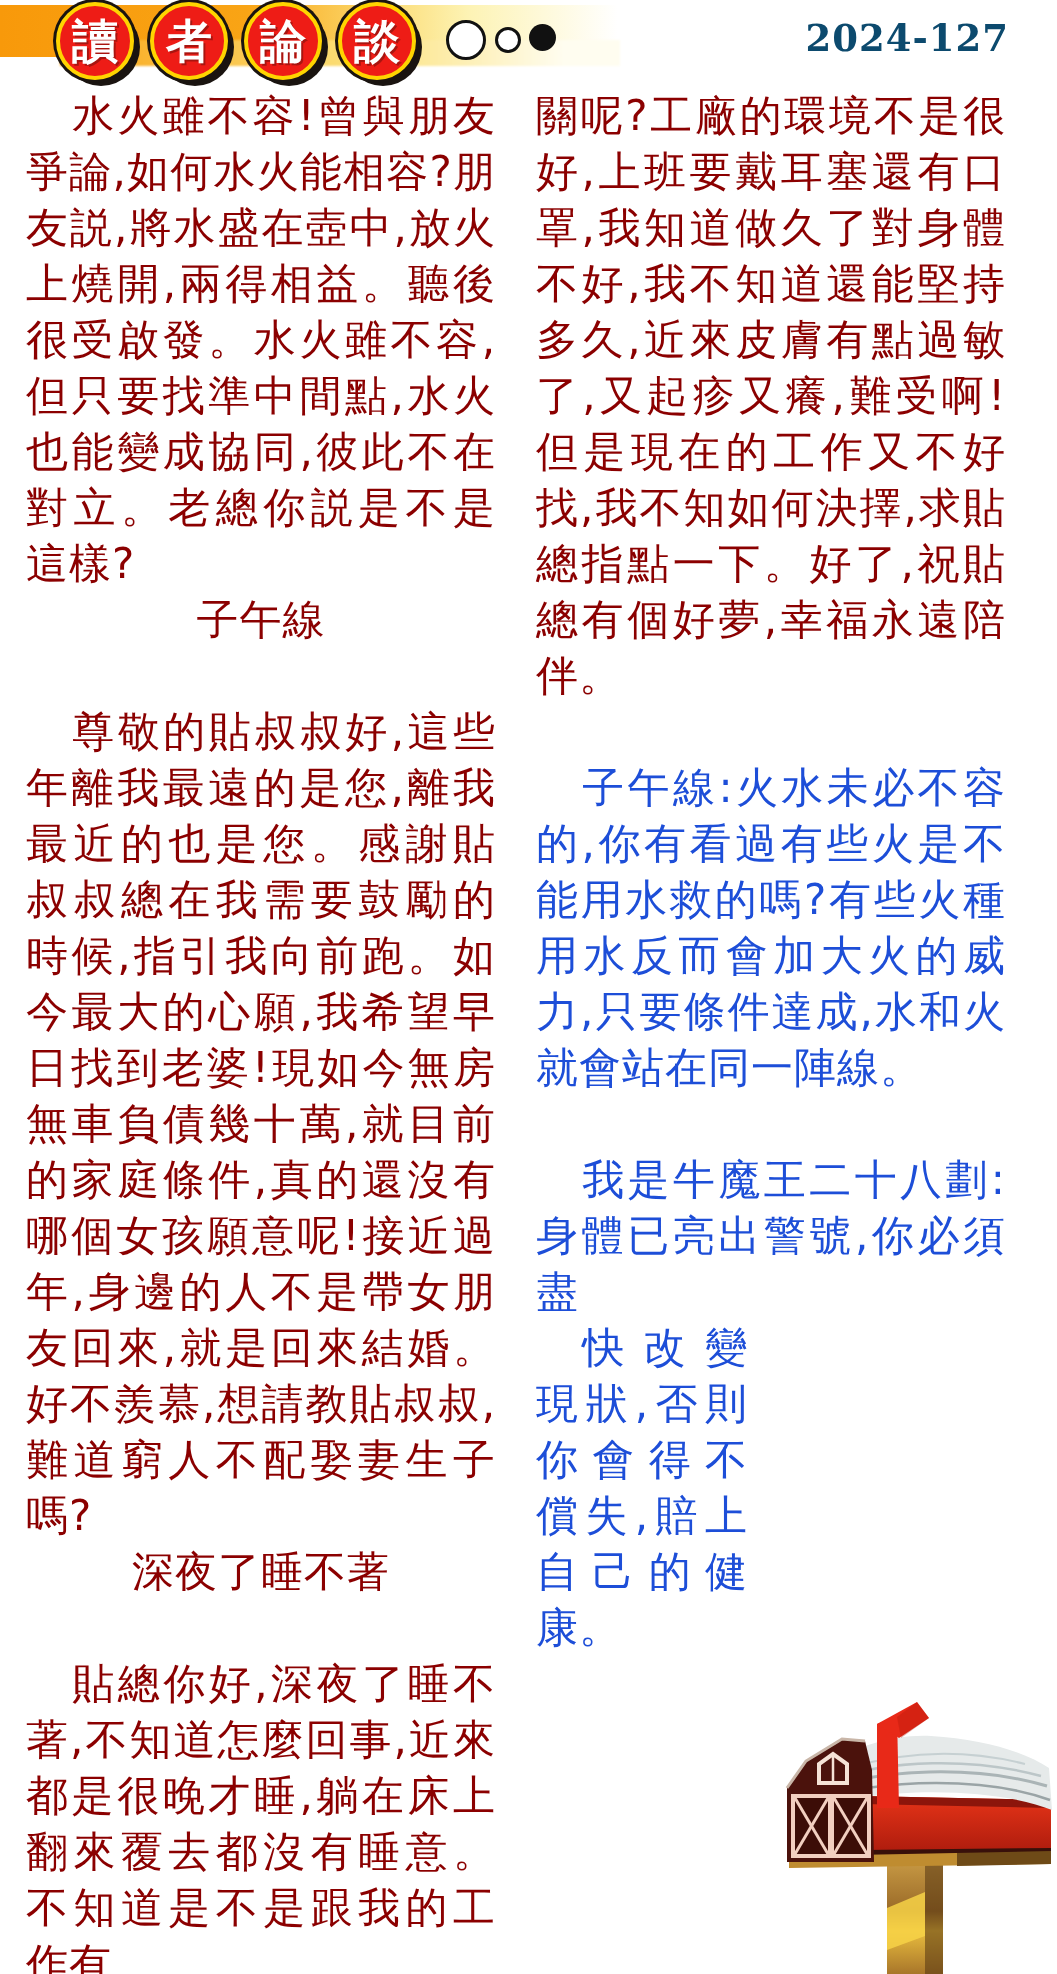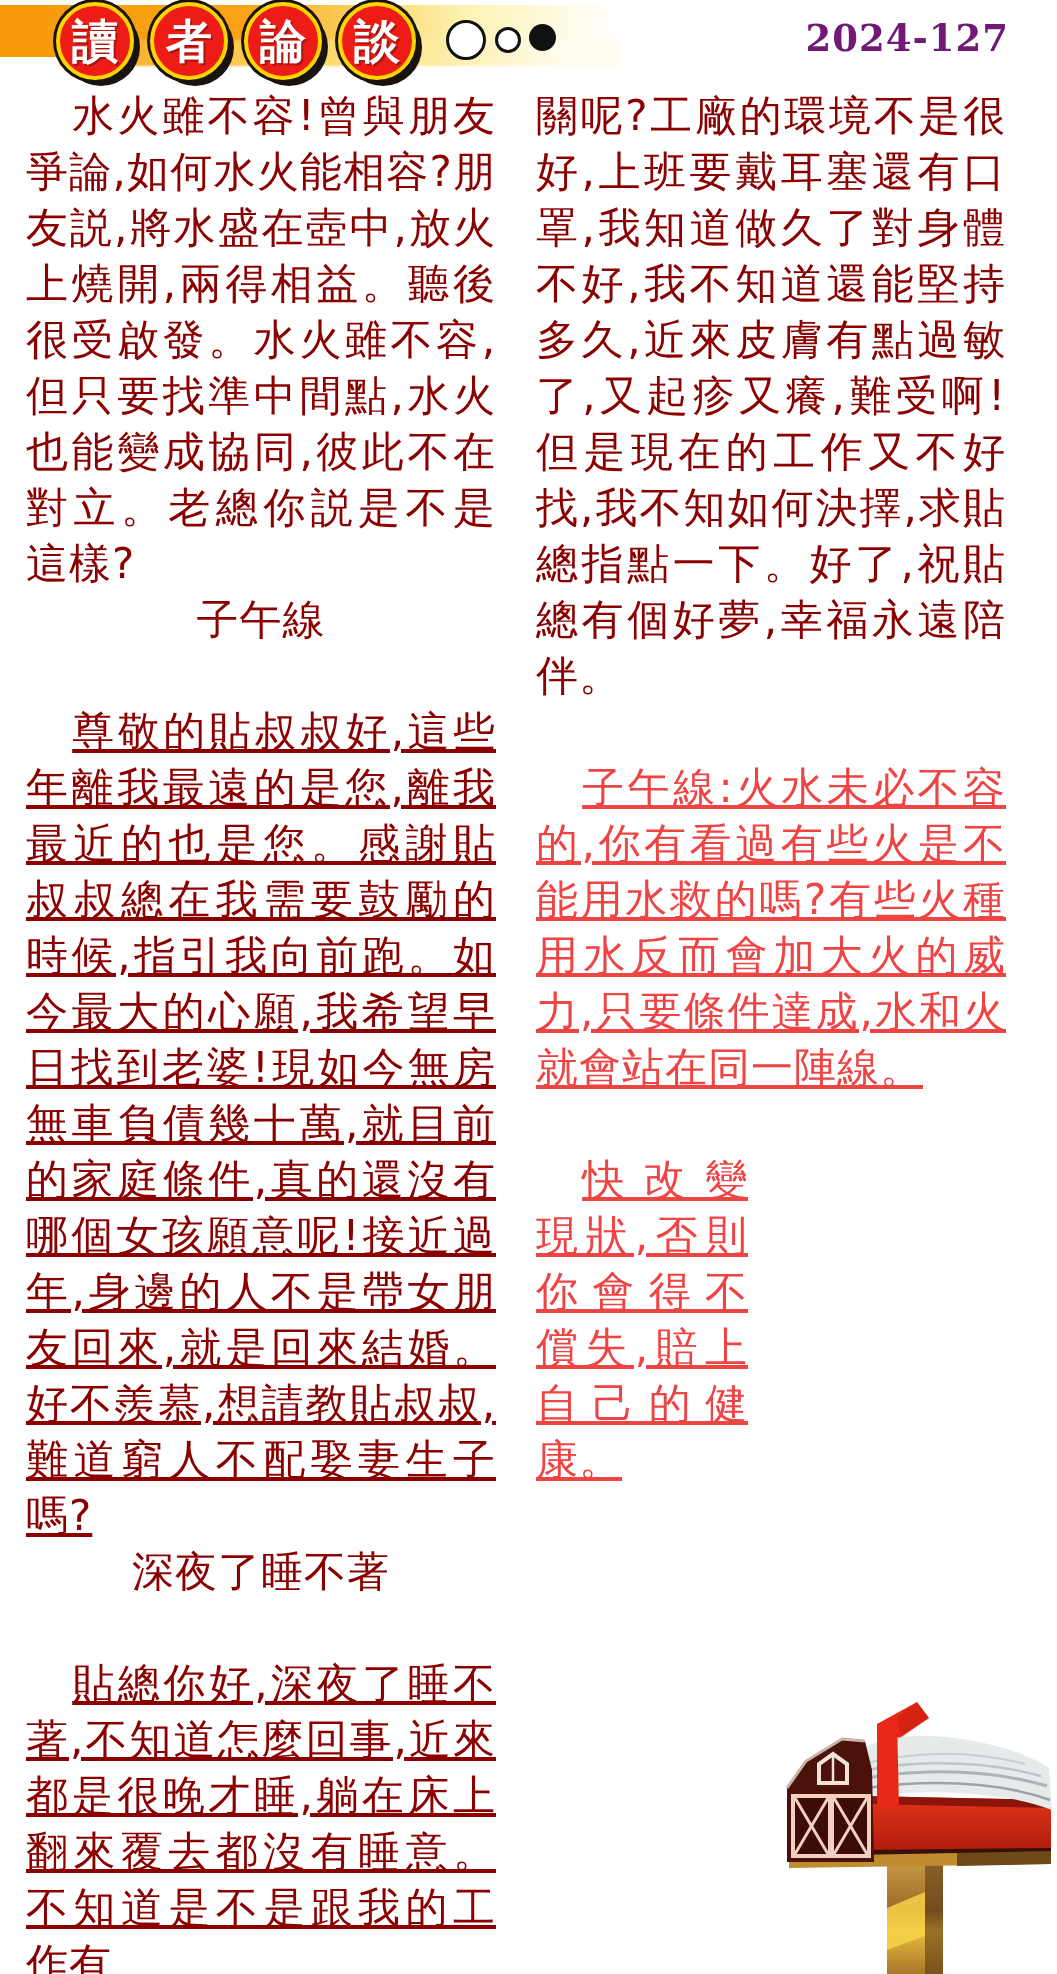--- a/index.html
+++ b/index.html
@@ -30,36 +30,36 @@
     color:#ffffff;font-size:46px;font-weight:bold;line-height:1;
     text-shadow:2px 2px 0 rgba(40,10,5,.35);
   }
   .dot{position:absolute;border-radius:50%;background:#ffffff;}
   .dot-large{left:446px;top:20px;width:34px;height:34px;border:3px solid #111111;}
   .dot-small{left:495px;top:27px;width:20px;height:20px;border:3px solid #111111;}
   .dot-filled{left:529px;top:24px;width:27px;height:27px;background:#111111;border:none;}
   .issue-date{
     position:absolute;right:48px;top:16px;
     font-family:"DejaVu Serif",serif;font-weight:bold;
-    font-size:37px;color:#701a75;letter-spacing:1px;
+    font-size:37px;color:#0c4a6e;letter-spacing:1px;
   }
   
   .col{
     position:absolute;top:88px;width:470px;
     font-size:42px;line-height:56px;letter-spacing:1px;
     text-align:justify;color:#8b0000;
   }
   .col-left{left:26px;}
   .col-right{left:536px;}
   .col p{margin:0;}
   p.letter,p.reply{text-indent:1.1em;}
   p.cont{text-indent:0;}
   p.sig{text-align:center;text-indent:0;}
-  p.gap-before{margin-top:56px;text-decoration:underline;}
-  .reply{color:#ef4444;}
+  p.gap-before{margin-top:56px;}
+  .reply{color:#1d4ed8;}
   .beside{display:block;width:212px;}
   
   .mailbox{position:absolute;top:1684px;right:-2px;width:300px;height:290px;z-index:2;}
 </style>
 </head>
 <body>
 
 <div class="page">
 
   <header>
@@ -100,20 +100,21 @@
       <p class="letter gap-before">貼總你好,深夜了睡不著,不知道怎麼回事,近來都是很晚才睡,躺在床上翻來覆去都沒有睡意。不知道是不是跟我的工作有</p>
     </section>
 
     <section class="col col-right">
       <p class="cont">關呢?工廠的環境不是很好,上班要戴耳塞還有口罩,我知道做久了對身體不好,我不知道還能堅持多久,近來皮膚有點過敏了,又起疹又癢,難受啊!但是現在的工作又不好找,我不知如何決擇,求貼總指點一下。好了,祝貼總有個好夢,幸福永遠陪伴。</p>
 
       <p class="reply gap-before">子午線:火水未必不容的,你有看過有些火是不能用水救的嗎?有些火種用水反而會加大火的威力,只要條件達成,水和火就會站在同一陣線。</p>
 
 
       <p class="reply gap-before">
+        <span>我是牛魔王二十八劃:身體已亮出警號,你必須盡</span>
         <span class="beside">快改變現狀,否則你會得不償失,賠上自己的健康。</span>
       </p>
     </section>
 
   </main>
 
   <div class="mailbox">
     <svg viewBox="0 0 300 290" width="300" height="290">
       <defs>
         <linearGradient id="postG" x1="0" y1="0" x2="0" y2="1">

